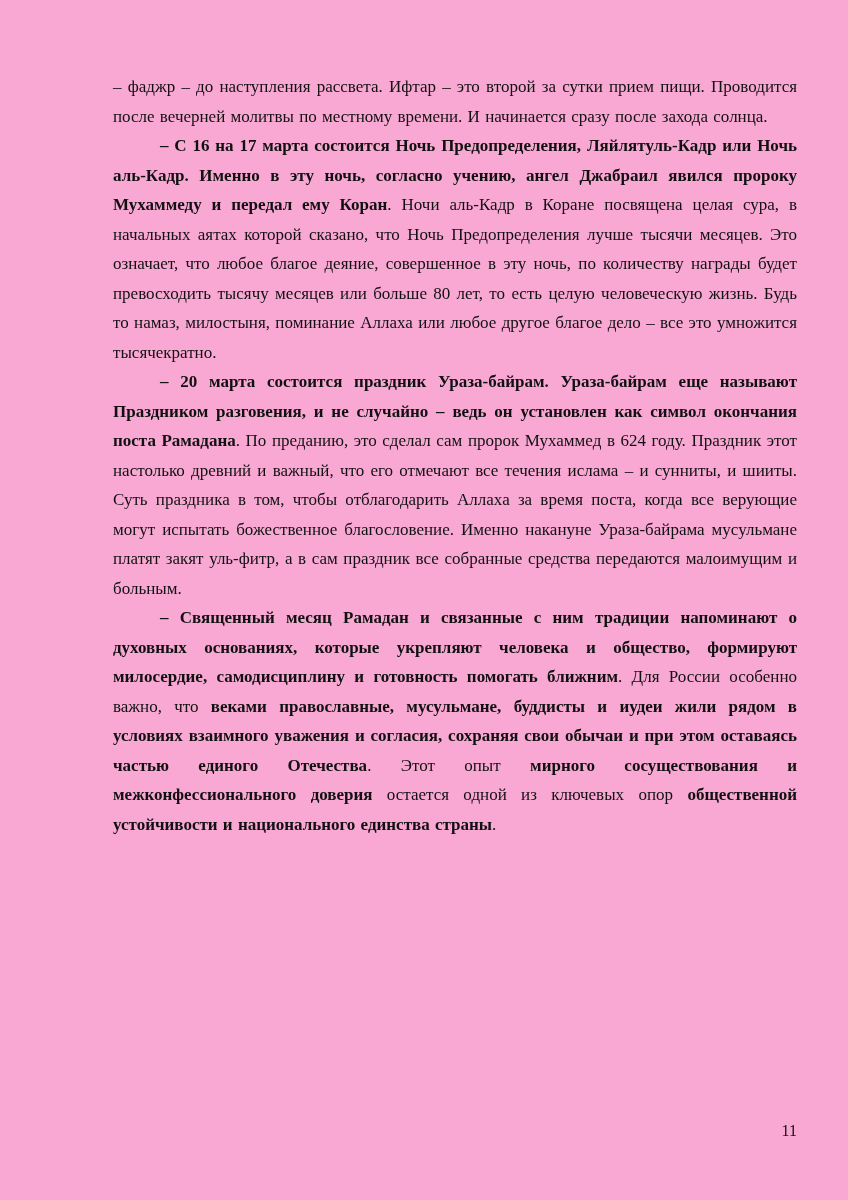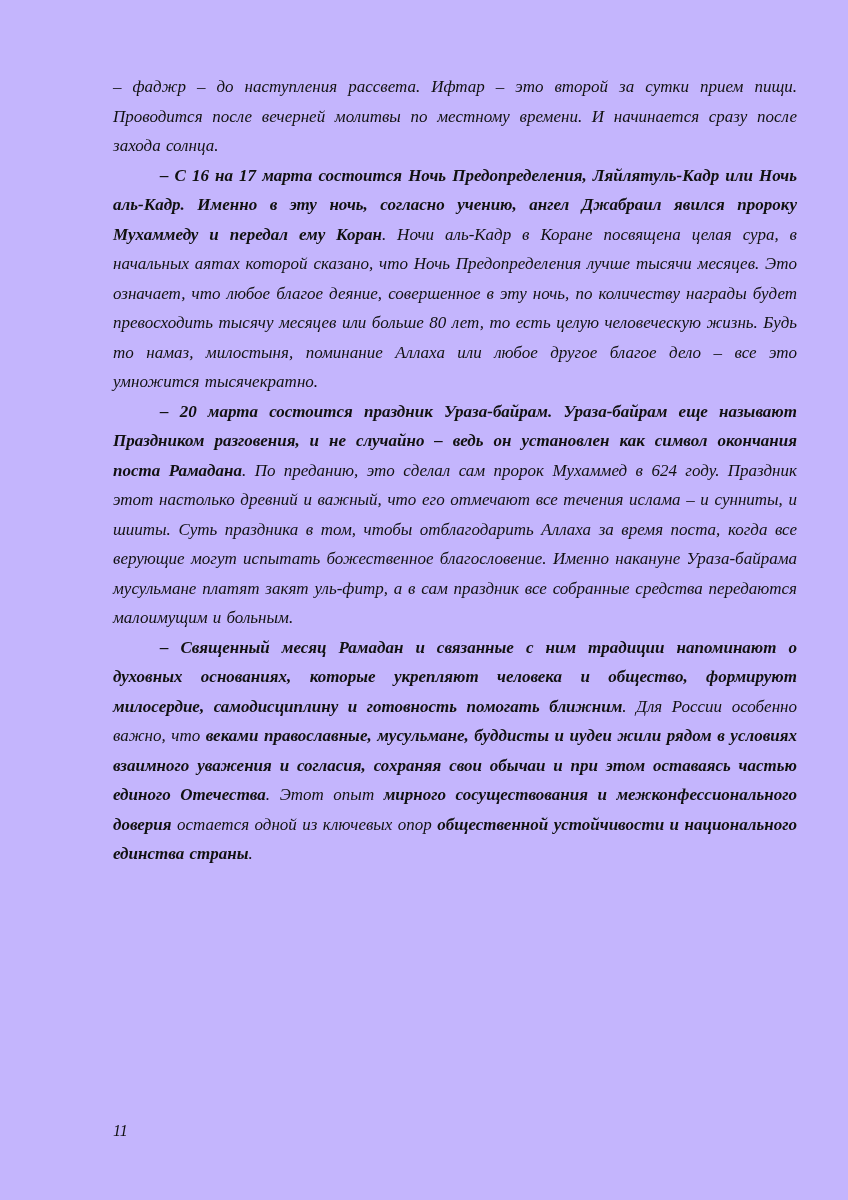--- a/index.html
+++ b/index.html
@@ -4,23 +4,22 @@
 <style>
   html, body {
     margin: 0;
     padding: 0;
     background: #ffffff;
   }
   .page {
     position: relative;
     width: 848px;
     height: 1200px;
-    background: #c4b5fd;
+    background: #f9a8d4;
     overflow: hidden;
-    font-style: italic;
   }
   .doc-body {
     position: absolute;
     left: 113px;
     top: 72px;
     width: 684px;
   }
   p.para {
     margin: 0;
     padding: 0;
@@ -35,21 +34,21 @@
   p.para.no-indent {
     text-indent: 0;
   }
   span.run { font-weight: normal; }
   span.run.bold { font-weight: bold; }
   .footer {
     position: absolute;
     left: 113px;
     top: 1122px;
     width: 684px;
-    text-align: left;
+    text-align: right;
     font-family: "Liberation Serif", serif;
     font-size: 16px;
     color: #111111;
   }
 </style>
 </head>
 <body>
 
 <div class="page">
   <div class="doc-body">

